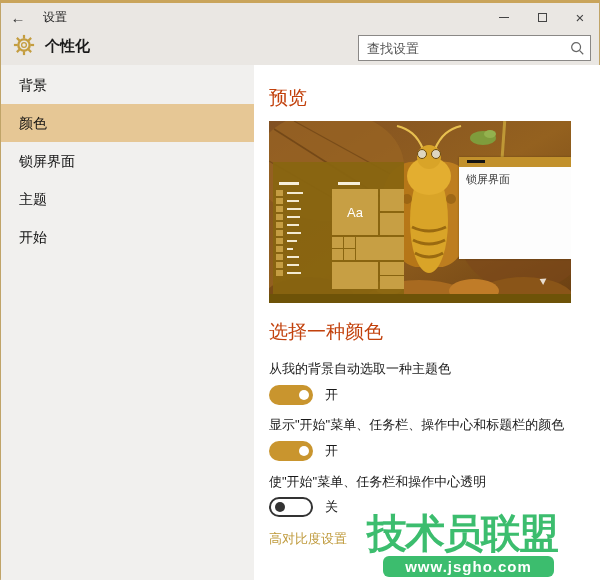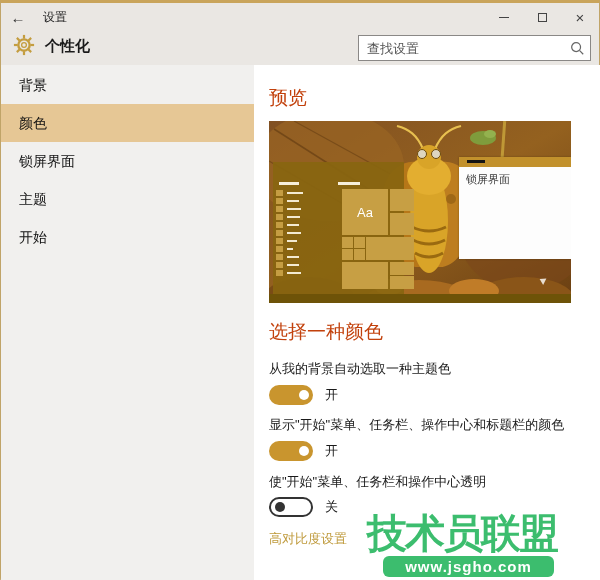--- a/index.html
+++ b/index.html
@@ -40,21 +40,21 @@
 
   .preview { position:absolute; left:15px; top:56px; width:302px; height:182px; overflow:hidden; }
   .preview svg.bg { position:absolute; left:0; top:0; }
 
   .startmenu { position:absolute; left:4px; top:41px; width:131px; height:132px; background:rgba(136,101,16,0.94); }
   .sm-dash { position:absolute; background:#f7efda; height:3px; }
   .app-list { position:absolute; left:3px; top:27px; width:40px; }
   .app-row { display:flex; align-items:center; height:8px; }
   .app-sq { width:7px; height:6px; background:#c59d42; margin-right:4px; }
   .app-dash { height:2px; background:#f3ead2; }
-  .tiles { position:absolute; left:59px; top:27px; width:72px; height:124px;margin-left:10px; }
+  .tiles { position:absolute; left:59px; top:27px; width:72px; height:124px; }
   .tile { position:absolute; background:#c79f44; }
   .tile-aa { display:flex; align-items:center; justify-content:center; color:#fff; font-size:13px; }
 
   .mockwin { position:absolute; left:190px; top:36px; width:112px; height:102px; background:#fdfdfd; box-shadow:0 0 2px rgba(60,40,0,.4); }
   .mockwin-titlebar { position:absolute; left:0; top:0; width:100%; height:10px; background:#c2912c; }
   .mw-dash { position:absolute; left:8px; top:3px; width:18px; height:3px; background:#141414; }
   .mockwin-body { position:absolute; left:0; top:10px; width:100%; height:92px; padding:5px 0 0 7px; font-size:11px; color:#3a3a3a; }
 
   .ptaskbar { position:absolute; left:0; top:173px; width:302px; height:9px; background:#6e5308; }
   .pcursor { position:absolute; left:272px; top:156px; width:0; height:0;

